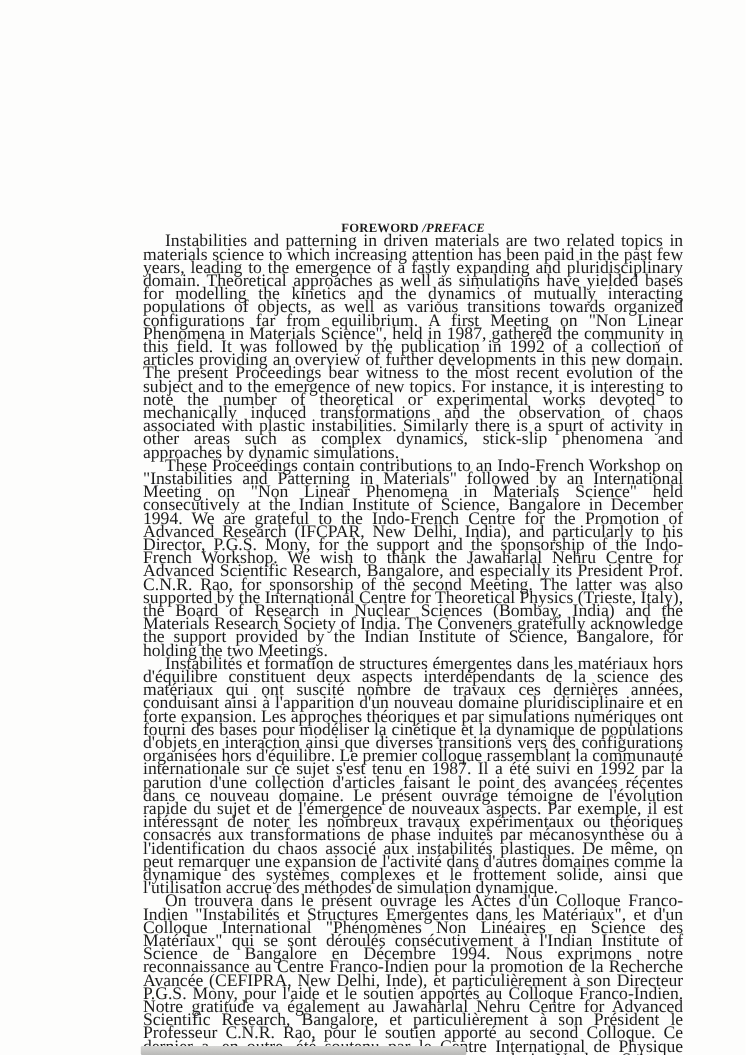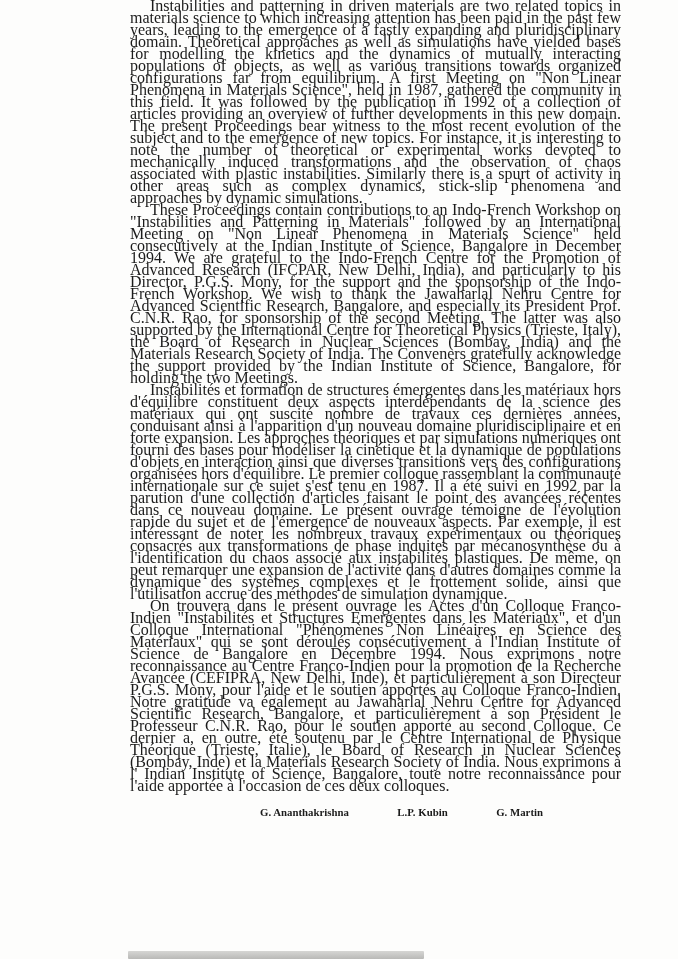--- a/index.html
+++ b/index.html
@@ -63,20 +63,21 @@
     background: linear-gradient(to bottom, #d6d6d4, #b9b9b7);
     border-radius: 1px;
   }
 </style>
 </head>
 <body>
 
 <div class="page">
   <div class="content">
 
+    <h1 class="title"><span>FOREWORD</span><span class="preface"> /PREFACE</span></h1>
 
     <p class="para en p1">Instabilities and patterning in driven materials are two related topics in materials science to which increasing attention has been paid in the past few years, leading to the emergence of a fastly expanding and pluridisciplinary domain. Theoretical approaches as well as simulations have yielded bases for modelling the kinetics and the dynamics of mutually interacting populations of objects, as well as various transitions towards organized configurations far from equilibrium. A first Meeting on "Non Linear Phenomena in Materials Science", held in 1987, gathered the community in this field. It was followed by the publication in 1992 of a collection of articles providing an overview of further developments in this new domain. The present Proceedings bear witness to the most recent evolution of the subject and to the emergence of new topics. For instance, it is interesting to note the number of theoretical or experimental works devoted to mechanically induced transformations and the observation of chaos associated with plastic instabilities. Similarly there is a spurt of activity in other areas such as complex dynamics, stick-slip phenomena and approaches by dynamic simulations.</p>
 
     <p class="para en p2">These Proceedings contain contributions to an Indo-French Workshop on "Instabilities and Patterning in Materials" followed by an International Meeting on "Non Linear Phenomena in Materials Science" held consecutively at the Indian Institute of Science, Bangalore in December 1994. We are grateful to the Indo-French Centre for the Promotion of Advanced Research (IFCPAR, New Delhi, India), and particularly to his Director, P.G.S. Mony, for the support and the sponsorship of the Indo-French Workshop. We wish to thank the Jawaharlal Nehru Centre for Advanced Scientific Research, Bangalore, and especially its President Prof. C.N.R. Rao, for sponsorship of the second Meeting. The latter was also supported by the International Centre for Theoretical Physics (Trieste, Italy), the Board of Research in Nuclear Sciences (Bombay, India) and the Materials Research Society of India. The Conveners gratefully acknowledge the support provided by the Indian Institute of Science, Bangalore, for holding the two Meetings.</p>
 
     <p class="para fr p3">Instabilités et formation de structures émergentes dans les matériaux hors d'équilibre constituent deux aspects interdépendants de la science des matériaux qui ont suscité nombre de travaux ces dernières années, conduisant ainsi à l'apparition d'un nouveau domaine pluridisciplinaire et en forte expansion. Les approches théoriques et par simulations numériques ont fourni des bases pour modéliser la cinétique et la dynamique de populations d'objets en interaction ainsi que diverses transitions vers des configurations organisées hors d'équilibre. Le premier colloque rassemblant la communauté internationale sur ce sujet s'est tenu en 1987. Il a été suivi en 1992 par la parution d'une collection d'articles faisant le point des avancées récentes dans ce nouveau domaine. Le présent ouvrage témoigne de l'évolution rapide du sujet et de l'émergence de nouveaux aspects. Par exemple, il est intéressant de noter les nombreux travaux expérimentaux ou théoriques consacrés aux transformations de phase induites par mécanosynthèse ou à l'identification du chaos associé aux instabilités plastiques. De même, on peut remarquer une expansion de l'activité dans d'autres domaines comme la dynamique des systèmes complexes et le frottement solide, ainsi que l'utilisation accrue des méthodes de simulation dynamique.</p>
 
     <p class="para fr p4">On trouvera dans le présent ouvrage les Actes d'un Colloque Franco-Indien "Instabilités et Structures Emergentes dans les Matériaux", et d'un Colloque International "Phénomènes Non Linéaires en Science des Matériaux" qui se sont déroulés consécutivement à l'Indian Institute of Science de Bangalore en Décembre 1994. Nous exprimons notre reconnaissance au Centre Franco-Indien pour la promotion de la Recherche Avancée (CEFIPRA, New Delhi, Inde), et particulièrement à son Directeur P.G.S. Mony, pour l'aide et le soutien apportés au Colloque Franco-Indien. Notre gratitude va également au Jawaharlal Nehru Centre for Advanced Scientific Research, Bangalore, et particulièrement à son Président le Professeur C.N.R. Rao, pour le soutien apporté au second Colloque. Ce dernier a, en outre, été soutenu par le Centre International de Physique Théorique (Trieste, Italie), le Board of Research in Nuclear Sciences (Bombay, Inde) et la Materials Research Society of India. Nous exprimons à l' Indian Institute of Science, Bangalore, toute notre reconnaissance pour l'aide apportée à l'occasion de ces deux colloques.</p>
 
     <div class="signatures">

